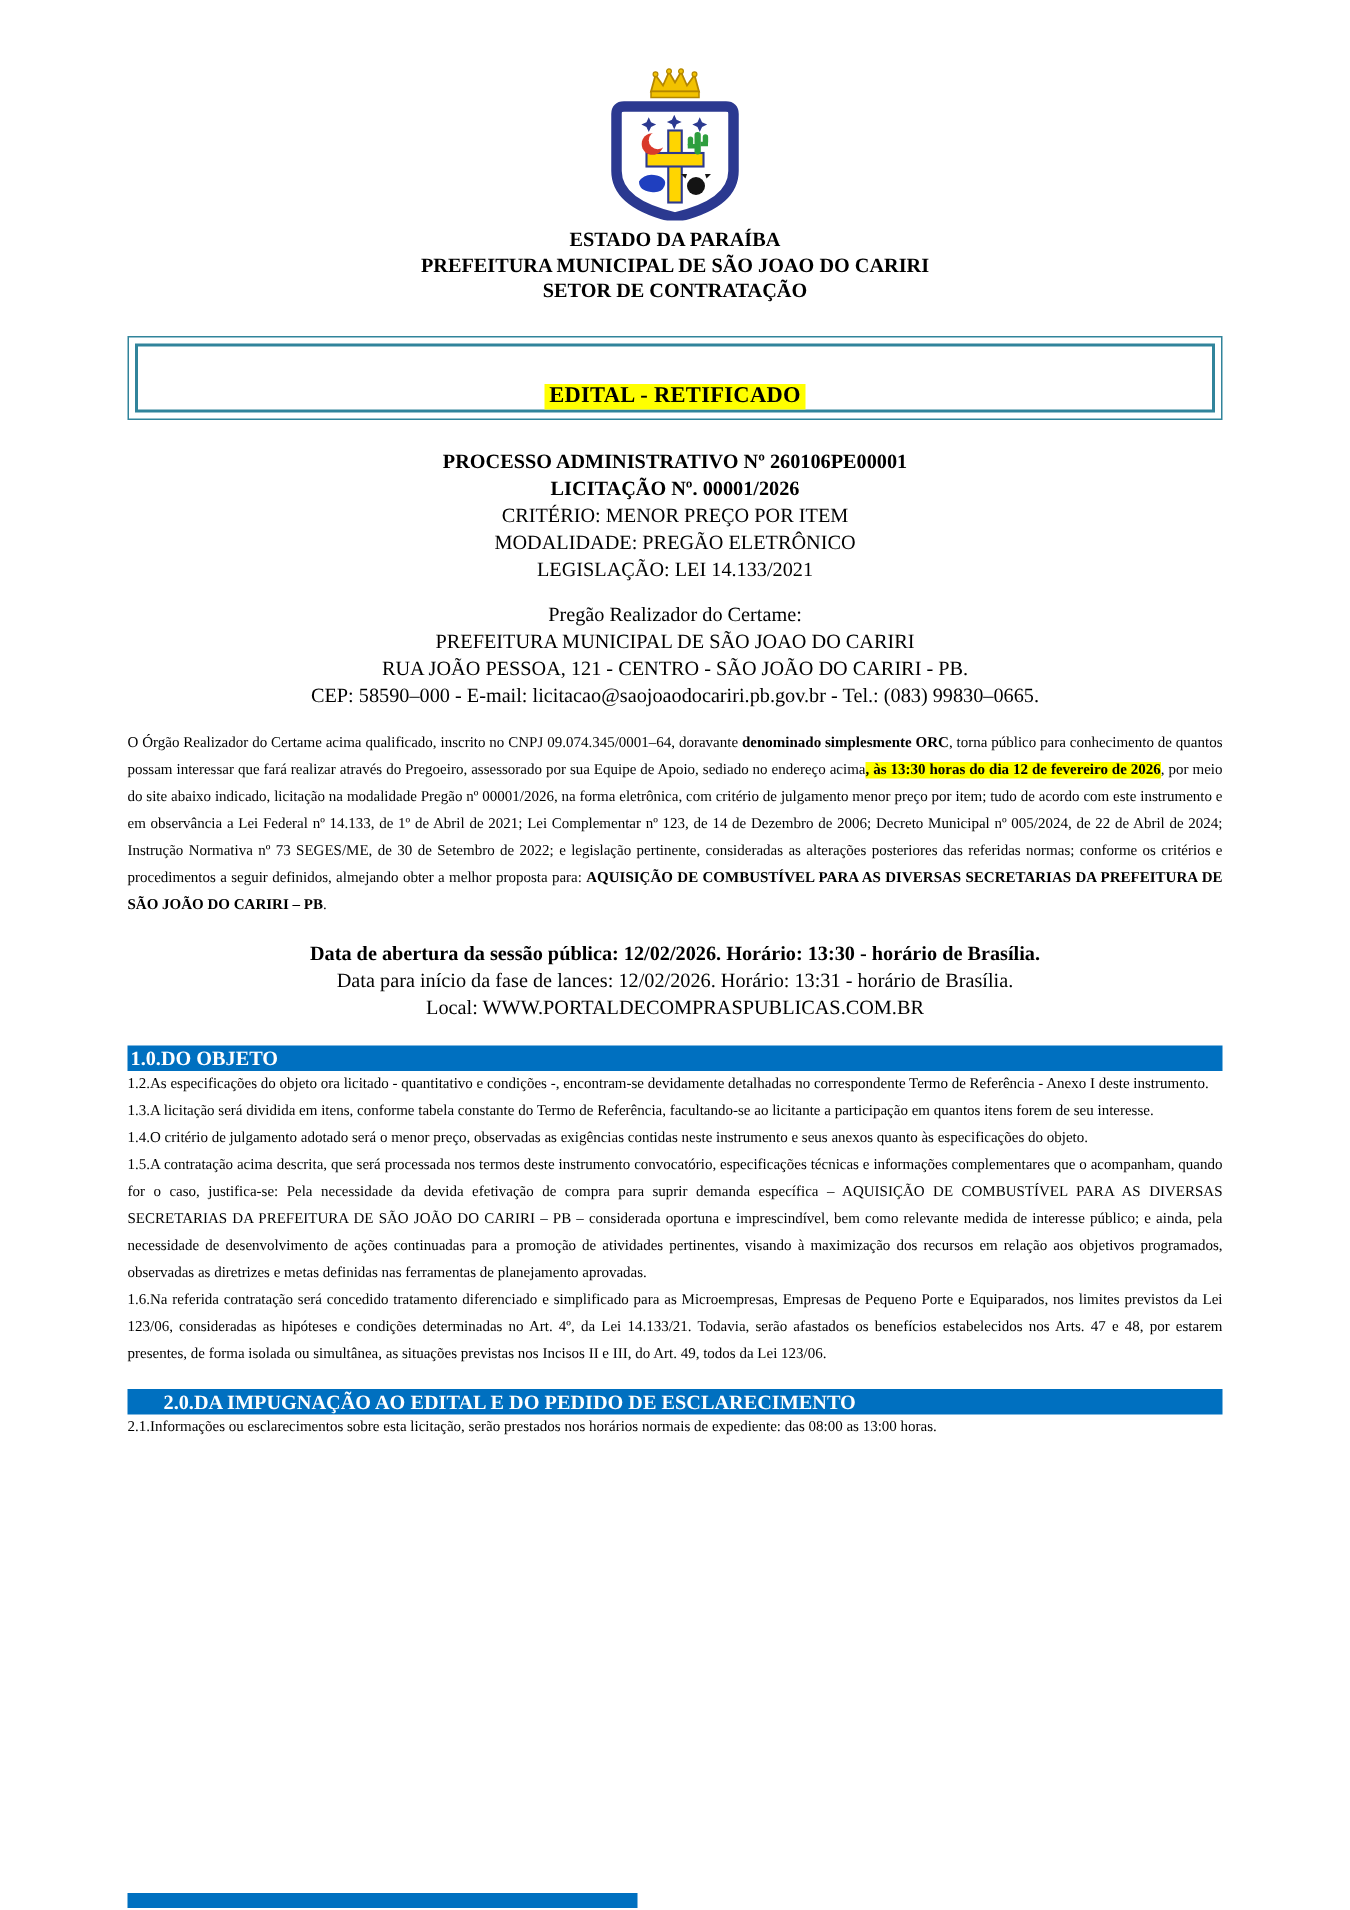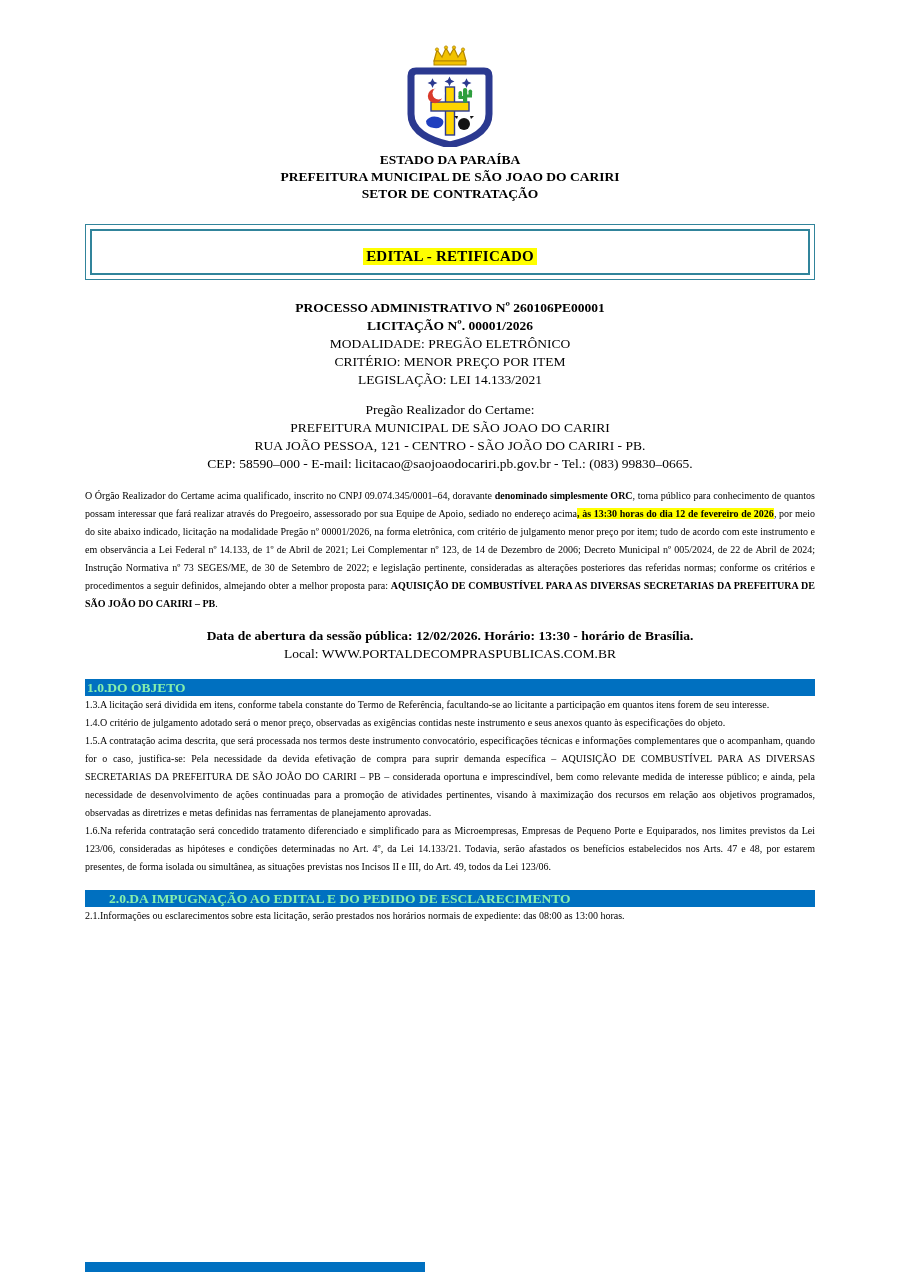--- a/index.html
+++ b/index.html
@@ -17,39 +17,39 @@
   .logo-wrap{display:flex;justify-content:center;margin-bottom:4px;}
   .org-line{font-size:13.5px;font-weight:bold;line-height:17px;text-align:center;margin:0;}
   .banner-outer{
     margin-top:22px;
     border:1px solid #31849B;
     padding:4px;
   }
   .banner-inner{
     border:2px solid #31849B;
     height:46px;
-    display:flex;justify-content:center;align-items:center;
+    display:flex;justify-content:center;align-items:flex-end;
     padding-top:9px;box-sizing:border-box;
   }
   .banner-title{
     font-size:15px;font-weight:bold;
     background:#FFFF00;
     padding:0 3px;
     letter-spacing:.2px;
   }
   p.line{margin:0;font-size:13.5px;line-height:18px;text-align:center;}
   p.just{margin:0;font-size:10px;line-height:18px;text-align:justify;}
   .bold{font-weight:bold;}
   .hl{background:#FFFF00;}
   .gap-lg{height:19px;}
   .gap-md{height:14px;}
   .gap-sm{height:12px;}
   .section-bar{
     background:#0070C0;
-    color:#86efac;
+    color:#ffffff;
     font-weight:bold;
     font-size:13.5px;
     line-height:17px;
     padding:0 2px;
     margin:0;
   }
   .bar1{margin-top:16px;}
   .bar2{margin-top:14px;padding-left:24px;}
   .partial-bar{
     position:absolute;
@@ -122,41 +122,43 @@
   <div class="banner-outer">
     <div class="banner-inner">
       <span class="banner-title">EDITAL - RETIFICADO</span>
     </div>
   </div>
 
   <div class="gap-lg"></div>
 
   <p class="line bold">PROCESSO ADMINISTRATIVO Nº 260106PE00001</p>
   <p class="line bold">LICITAÇÃO Nº. 00001/2026</p>
+  <p class="line">CRITÉRIO: MENOR PREÇO POR ITEM</p>
   <p class="line">MODALIDADE: PREGÃO ELETRÔNICO</p>
-  <p class="line">CRITÉRIO: MENOR PREÇO POR ITEM</p>
   <p class="line">LEGISLAÇÃO: LEI 14.133/2021</p>
 
   <div class="gap-sm"></div>
 
   <p class="line">Pregão Realizador do Certame:</p>
   <p class="line">PREFEITURA MUNICIPAL DE SÃO JOAO DO CARIRI</p>
   <p class="line">RUA JOÃO PESSOA, 121 - CENTRO - SÃO JOÃO DO CARIRI - PB.</p>
   <p class="line">CEP: 58590–000 - E-mail: licitacao@saojoaodocariri.pb.gov.br - Tel.: (083) 99830–0665.</p>
 
   <div class="gap-md"></div>
 
   <p class="just"><span>O Órgão Realizador do Certame acima qualificado, inscrito no CNPJ 09.074.345/0001–64, doravante </span><span class="bold">denominado simplesmente ORC</span><span>, torna público para conhecimento de quantos possam interessar que fará realizar através do Pregoeiro, assessorado por sua Equipe de Apoio, sediado no endereço acima</span><span class="bold hl">, às 13:30 horas do dia 12 de fevereiro de 2026</span><span>, por meio do site abaixo indicado, licitação na modalidade Pregão nº 00001/2026, na forma eletrônica, com critério de julgamento menor preço por item; tudo de acordo com este instrumento e em observância a Lei Federal nº 14.133, de 1º de Abril de 2021; Lei Complementar nº 123, de 14 de Dezembro de 2006; Decreto Municipal nº 005/2024, de 22 de Abril de 2024; Instrução Normativa nº 73 SEGES/ME, de 30 de Setembro de 2022; e legislação pertinente, consideradas as alterações posteriores das referidas normas; conforme os critérios e procedimentos a seguir definidos, almejando obter a melhor proposta para: </span><span class="bold">AQUISIÇÃO DE COMBUSTÍVEL PARA AS DIVERSAS SECRETARIAS DA PREFEITURA DE SÃO JOÃO DO CARIRI – PB</span><span>.</span></p>
 
   <div class="gap-md"></div>
 
   <p class="line bold">Data de abertura da sessão pública: 12/02/2026. Horário: 13:30 - horário de Brasília.</p>
+  <p class="line">Data para início da fase de lances: 12/02/2026. Horário: 13:31 - horário de Brasília.</p>
   <p class="line">Local: WWW.PORTALDECOMPRASPUBLICAS.COM.BR</p>
 
   <p class="section-bar bar1">1.0.DO OBJETO</p>
+  <p class="just">1.2.As especificações do objeto ora licitado - quantitativo e condições -, encontram-se devidamente detalhadas no correspondente Termo de Referência - Anexo I deste instrumento.</p>
   <p class="just">1.3.A licitação será dividida em itens, conforme tabela constante do Termo de Referência, facultando-se ao licitante a participação em quantos itens forem de seu interesse.</p>
   <p class="just">1.4.O critério de julgamento adotado será o menor preço, observadas as exigências contidas neste instrumento e seus anexos quanto às especificações do objeto.</p>
   <p class="just">1.5.A contratação acima descrita, que será processada nos termos deste instrumento convocatório, especificações técnicas e informações complementares que o acompanham, quando for o caso, justifica-se: Pela necessidade da devida efetivação de compra para suprir demanda específica – AQUISIÇÃO DE COMBUSTÍVEL PARA AS DIVERSAS SECRETARIAS DA PREFEITURA DE SÃO JOÃO DO CARIRI – PB – considerada oportuna e imprescindível, bem como relevante medida de interesse público; e ainda, pela necessidade de desenvolvimento de ações continuadas para a promoção de atividades pertinentes, visando à maximização dos recursos em relação aos objetivos programados, observadas as diretrizes e metas definidas nas ferramentas de planejamento aprovadas.</p>
   <p class="just">1.6.Na referida contratação será concedido tratamento diferenciado e simplificado para as Microempresas, Empresas de Pequeno Porte e Equiparados, nos limites previstos da Lei 123/06, consideradas as hipóteses e condições determinadas no Art. 4º, da Lei 14.133/21. Todavia, serão afastados os benefícios estabelecidos nos Arts. 47 e 48, por estarem presentes, de forma isolada ou simultânea, as situações previstas nos Incisos II e III, do Art. 49, todos da Lei 123/06.</p>
 
   <p class="section-bar bar2">2.0.DA IMPUGNAÇÃO AO EDITAL E DO PEDIDO DE ESCLARECIMENTO</p>
   <p class="just">2.1.Informações ou esclarecimentos sobre esta licitação, serão prestados nos horários normais de expediente: das 08:00 as 13:00 horas.</p>
 
   <div class="partial-bar"></div>
 

